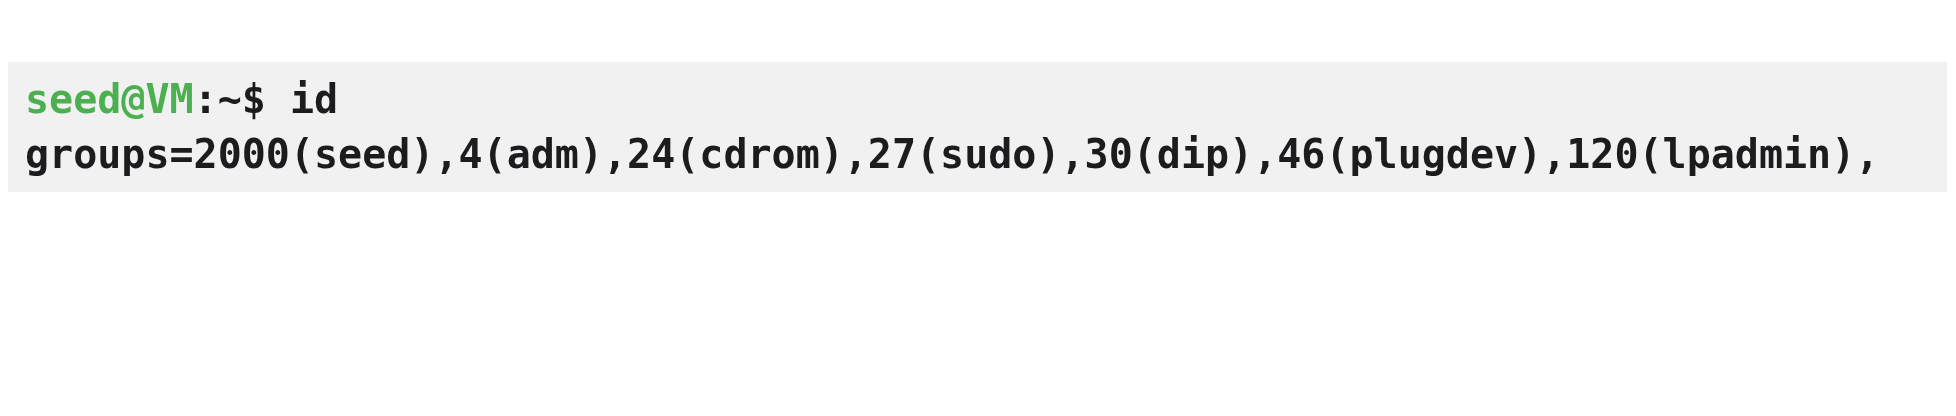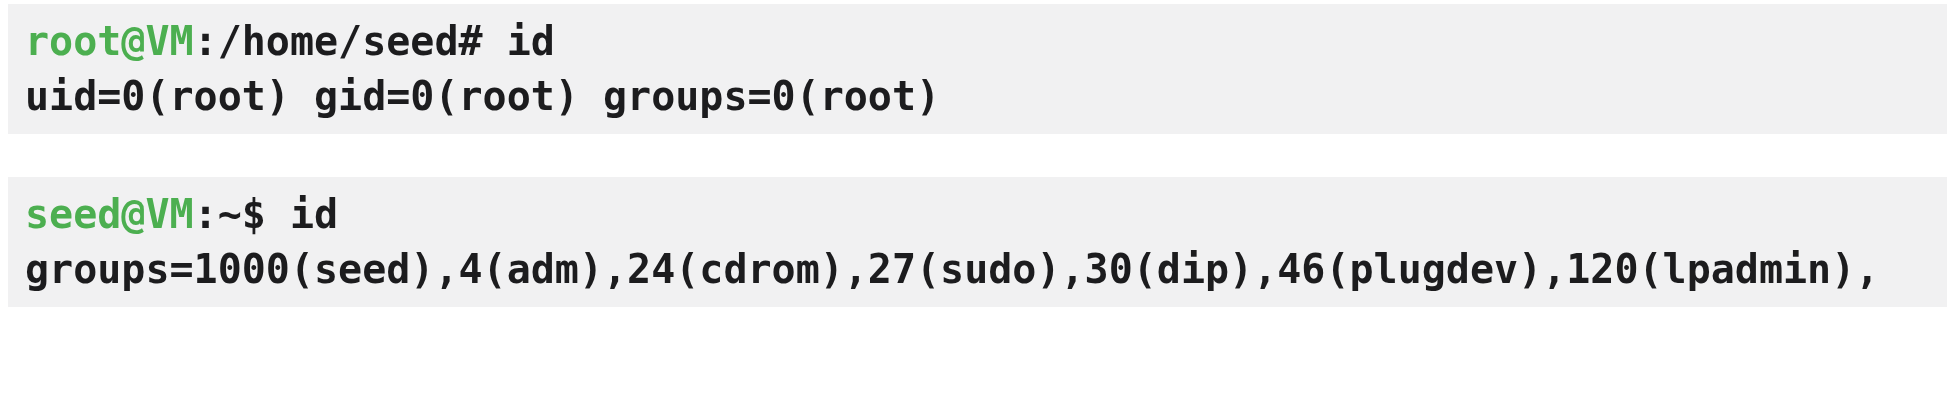--- a/index.html
+++ b/index.html
@@ -19,21 +19,21 @@
   .term-block {
     background: var(--block-bg, #f1f1f2);
     margin: 0 9px 0 8px;
     padding: 10px 0 10px 17px;
     box-sizing: border-box;
   }
   .term-block.first {
     margin-top: 4px;
   }
   .term-block.second {
-    margin-top: 43px;
+    margin-top: 62px;
   }
   .term-line {
     font-size: 40px;
     font-weight: 600;
     line-height: 55px;
     white-space: pre;
     letter-spacing: 0;
     color: var(--text-color, #1c1c1e);
   }
   .seg-prompt {
@@ -41,22 +41,18 @@
   }
   .seg-default {
     color: var(--text-color, #1c1c1e);
   }
 </style>
 </head>
 <body>
 
 <div class="page">
   <div>
-      <div class="term-block first">
-        <div class="term-line"><span class="seg-prompt">root@VM</span><span class="seg-default">:/home/seed# id</span></div>
-        <div class="term-line"><span class="seg-default">uid=0(root) gid=0(root) groups=0(root)</span></div>
-      </div>
       <div class="term-block second">
         <div class="term-line"><span class="seg-prompt">seed@VM</span><span class="seg-default">:~$ id</span></div>
-        <div class="term-line"><span class="seg-default">groups=1000(seed),4(adm),24(cdrom),27(sudo),30(dip),46(plugdev),120(lpadmin),</span></div>
+        <div class="term-line"><span class="seg-default">groups=2000(seed),4(adm),24(cdrom),27(sudo),30(dip),46(plugdev),120(lpadmin),</span></div>
       </div>
     </div>
 </div>
 
 </body></html>

